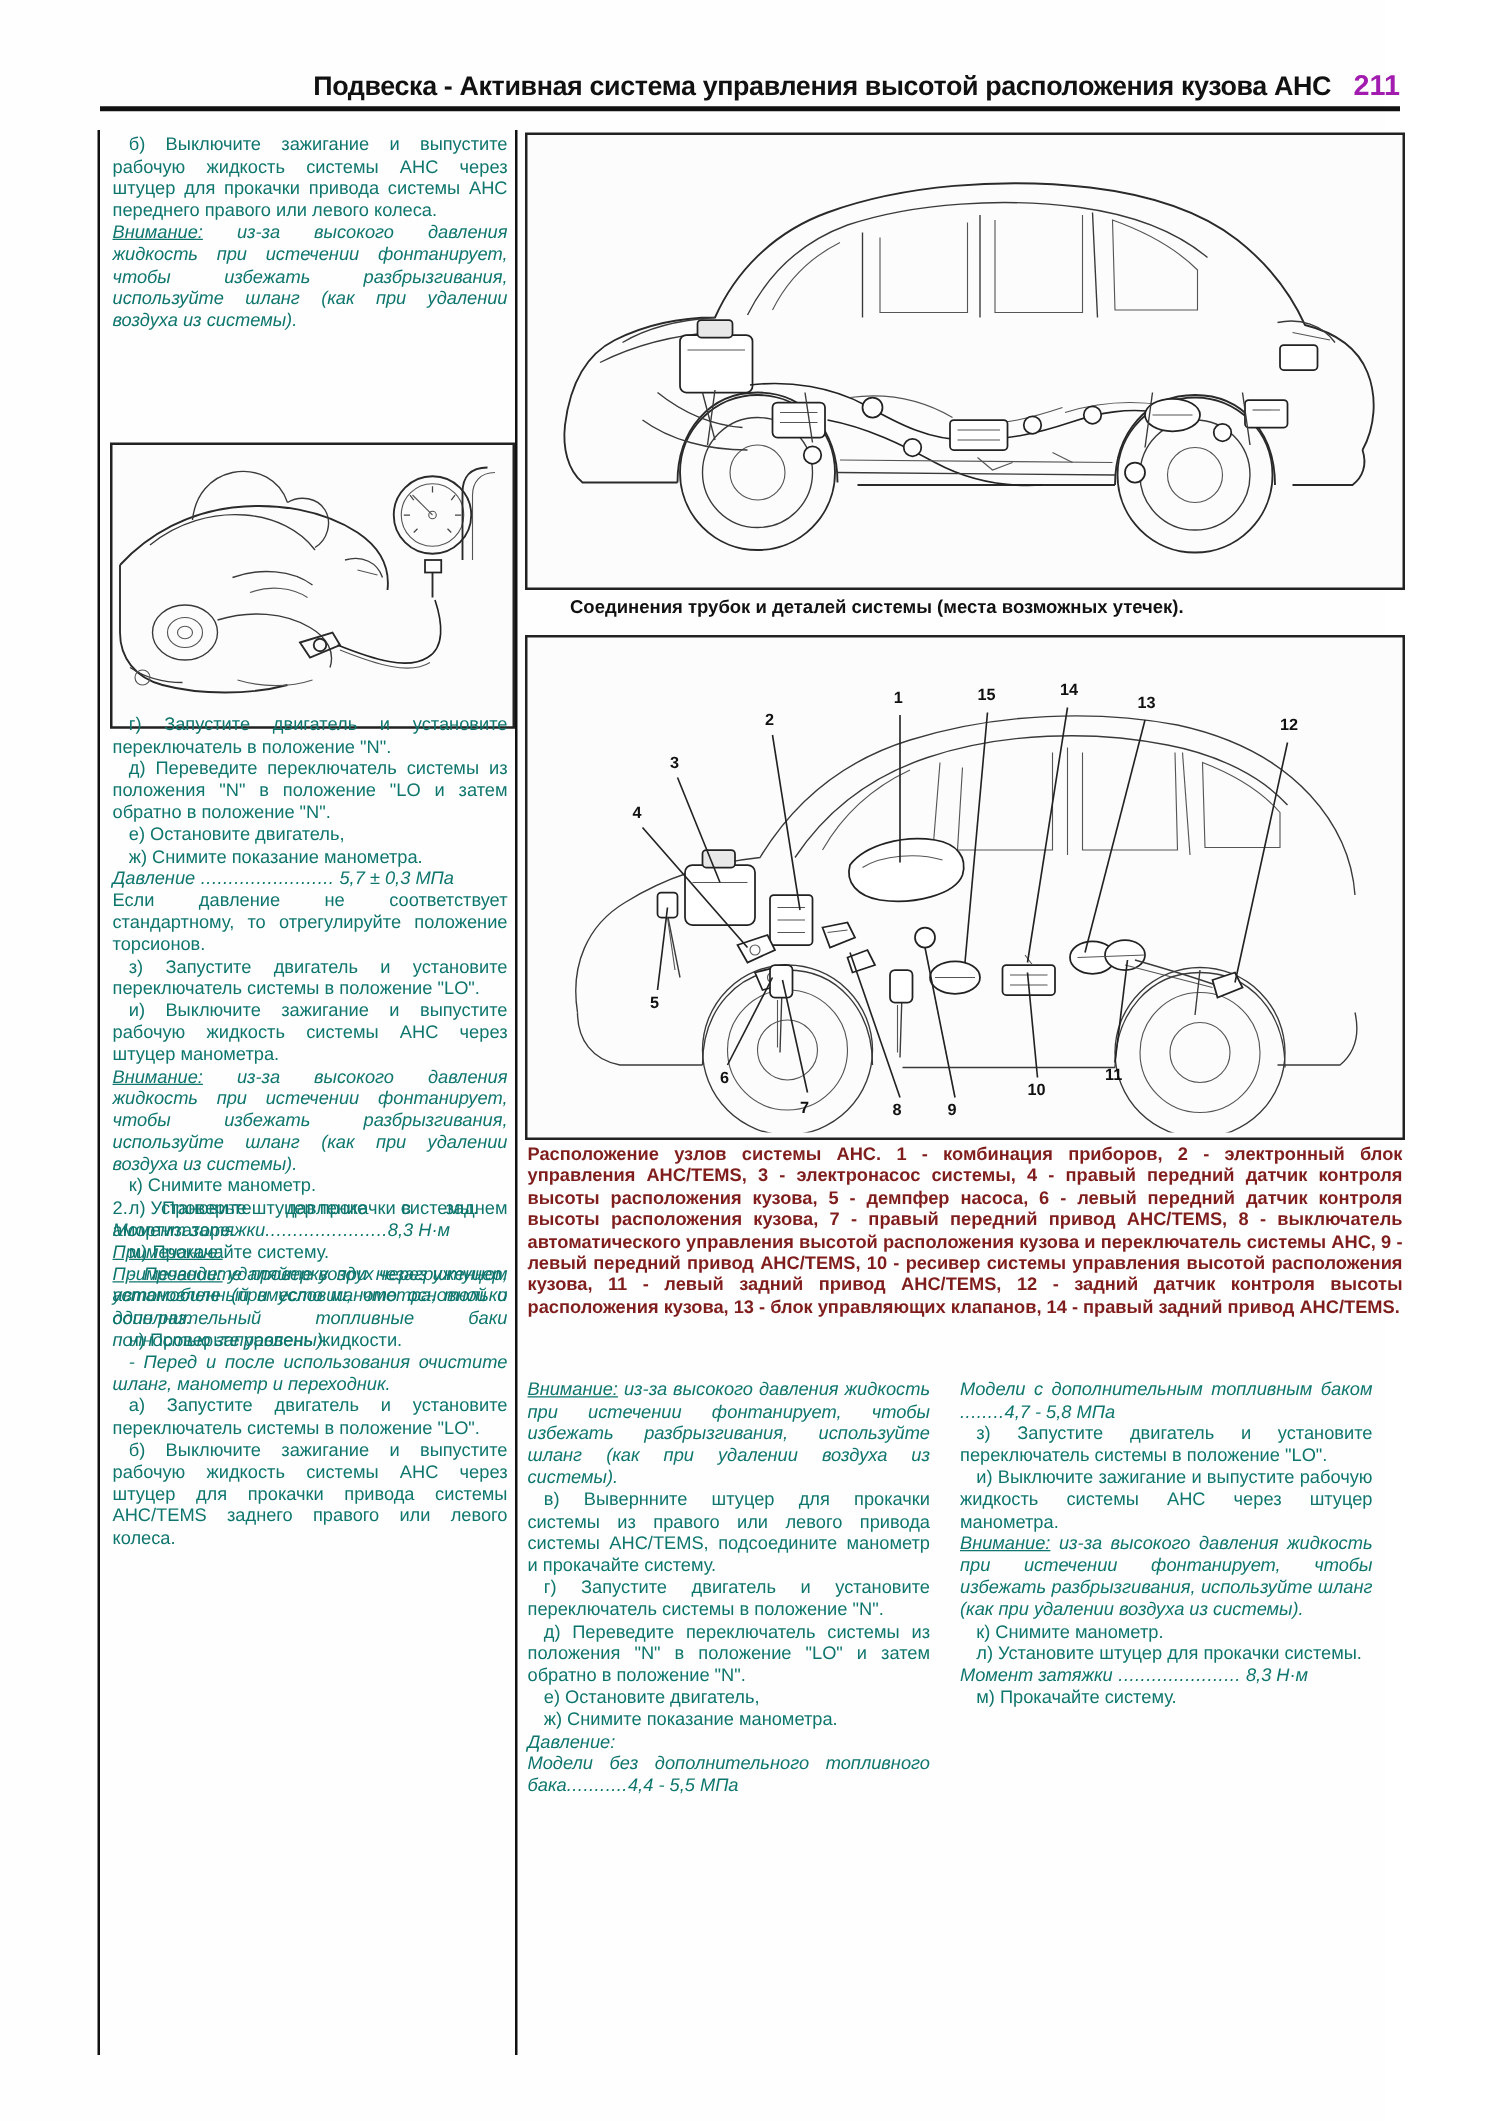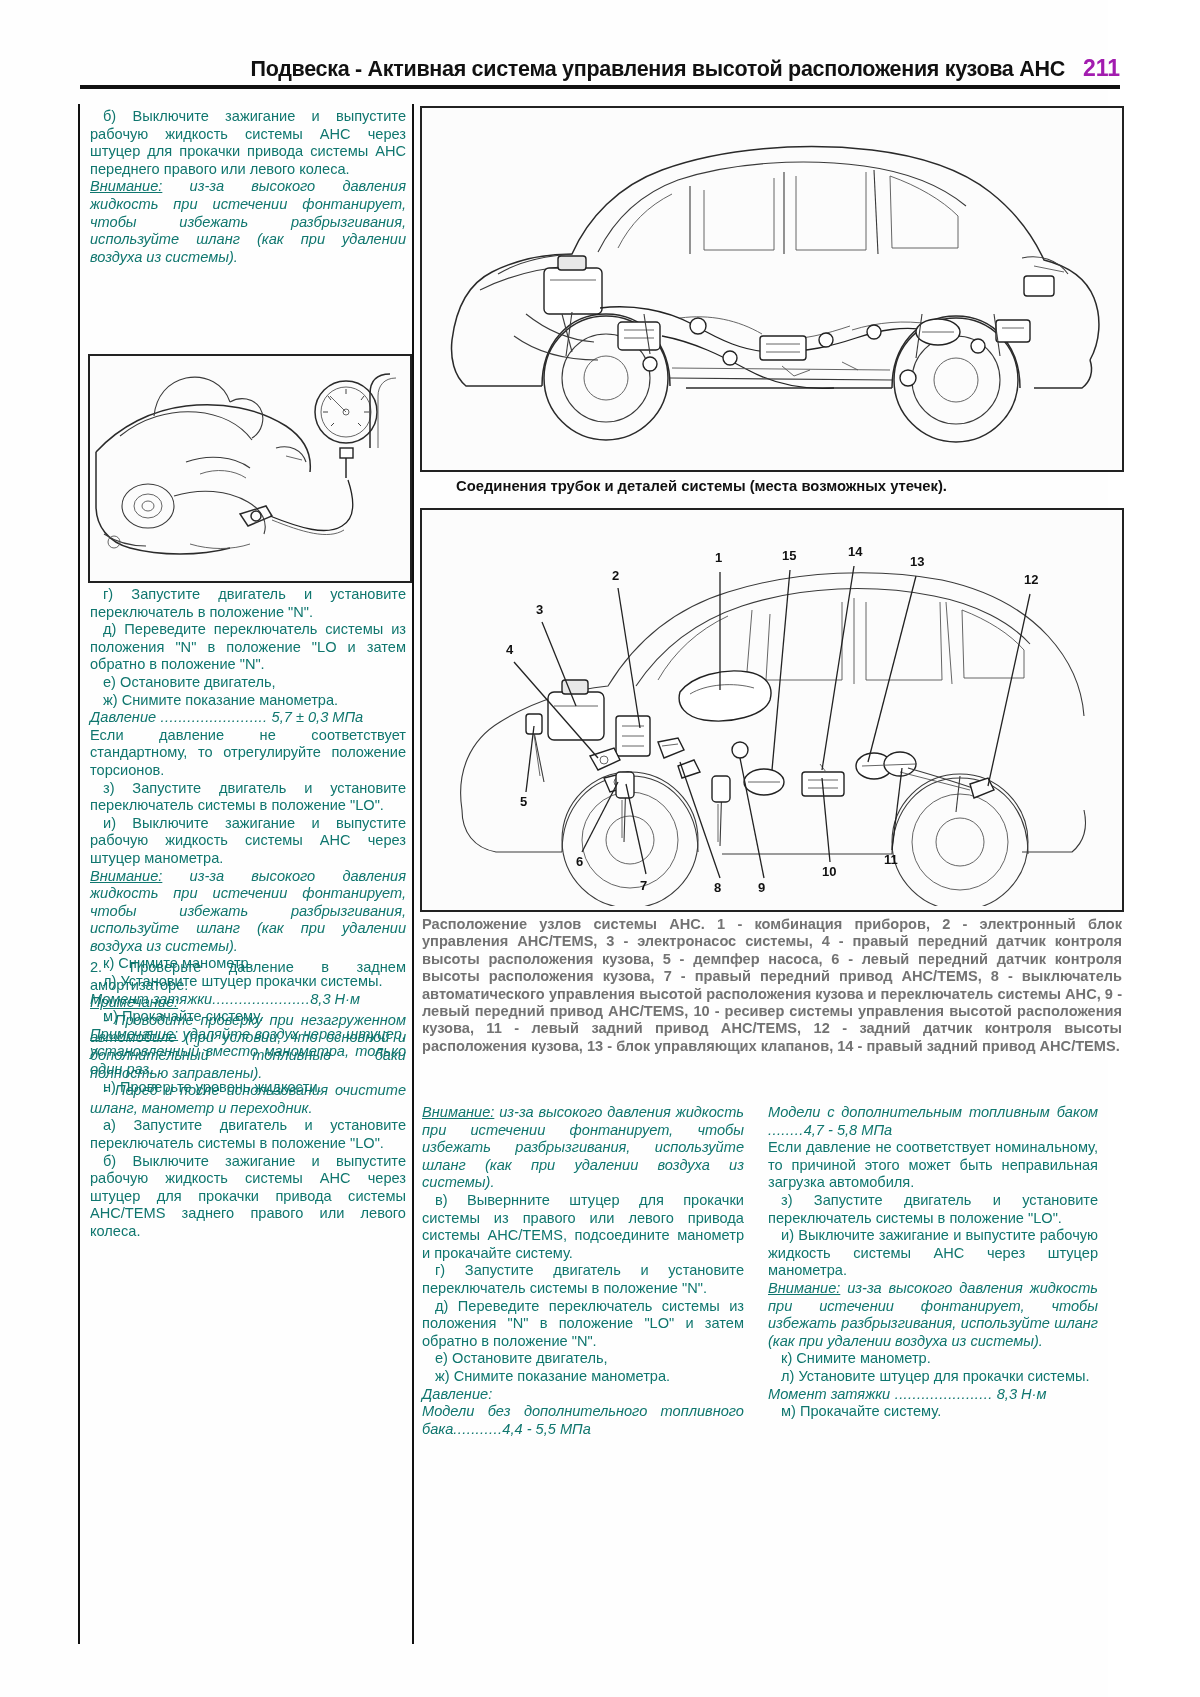--- a/index.html
+++ b/index.html
@@ -97,21 +97,21 @@
   .spec {
     font-style: italic;
     display: block;
   }
   .dots {
     letter-spacing: 0.4px;
   }
 
   
   #col-left-top   { left: 12px;  top: 4px;   width: 316px; }
-  #col-left-mid   { left: 12px;  top: 482px; width: 316px; }
+  #col-left-mid   { left: 12px;  top: 468px; width: 316px; }
   #col-left-bot   { left: 12px;  top: 855px; width: 316px; }
 
   
   .fig-gauge {
     position: absolute;
     left: 10px;
     top: 250px;
     width: 320px;
     height: 225px;
     border: 2px solid #222;
@@ -153,21 +153,21 @@
   }
   #cap-bottom {
     position: absolute;
     left: 344px;
     top: 812px;
     width: 700px;
     font-size: 14.6px;
     line-height: 17.4px;
     font-weight: bold;
     text-align: justify;
-    color: #737373;
+    color: #7f1d1d;
   }
 
   
   #col-mid-bot   { left: 344px; top: 1000px; width: 322px; }
   #col-right-bot { left: 690px; top: 1000px; width: 330px; }
 
   svg { display: block; }
   .ln  { fill: none; stroke: #2a2a2a; stroke-width: 1.5; }
   .ln2 { fill: none; stroke: #3a3a3a; stroke-width: 1.1; }
   .ln3 { fill: none; stroke: #555; stroke-width: 0.9; }
@@ -490,21 +490,20 @@
       <p class="ind">г) Запустите двигатель и установите переключатель системы в положение "N".</p>
       <p class="ind">д) Переведите переключатель системы из положения "N" в положение "LO" и затем обратно в положение "N".</p>
       <p class="ind">е) Остановите двигатель,</p>
       <p class="ind">ж) Снимите показание манометра.</p>
       <p class="spec">Давление:</p>
       <p class="spec"><span>Модели без дополнительного топливного бака</span><span class="dots">...........</span><span>4,4 - 5,5 МПа</span></p>
     </div>
 
     <div class="col" id="col-right-bot">
       <p class="spec"><span>Модели с дополнительным топливным баком</span><span class="dots"> ........</span><span>4,7 - 5,8 МПа</span></p>
-      <p>Если давление не соответствует номинальному, то причиной этого может быть неправильная загрузка автомобиля.</p>
       <p class="ind">з) Запустите двигатель и установите переключатель системы в положение "LO".</p>
       <p class="ind">и) Выключите зажигание и выпустите рабочую жидкость системы AHC через штуцер манометра.</p>
       <p class="note"><span class="lead">Внимание:</span><span> из-за высокого давления жидкость при истечении фонтанирует, чтобы избежать разбрызгивания, используйте шланг (как при удалении воздуха из системы).</span></p>
       <p class="ind">к) Снимите манометр.</p>
       <p class="ind">л) Установите штуцер для прокачки системы.</p>
       <p class="spec"><span>Момент затяжки</span><span class="dots"> ......................</span><span> 8,3 Н·м</span></p>
       <p class="ind">м) Прокачайте систему.</p>
     </div>
 
   </div>

